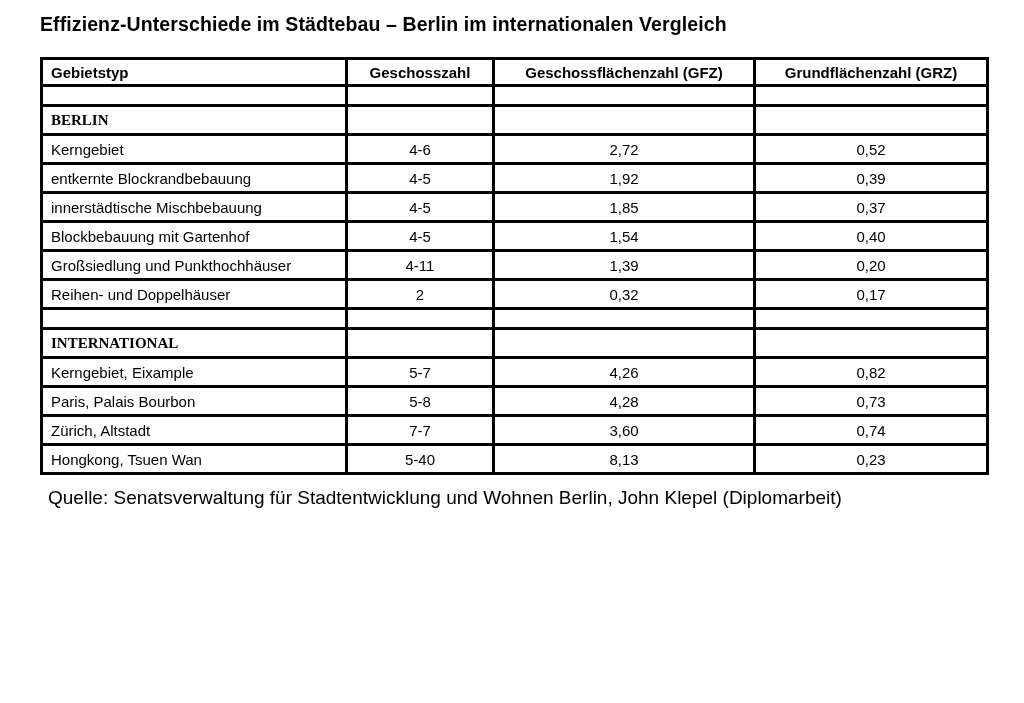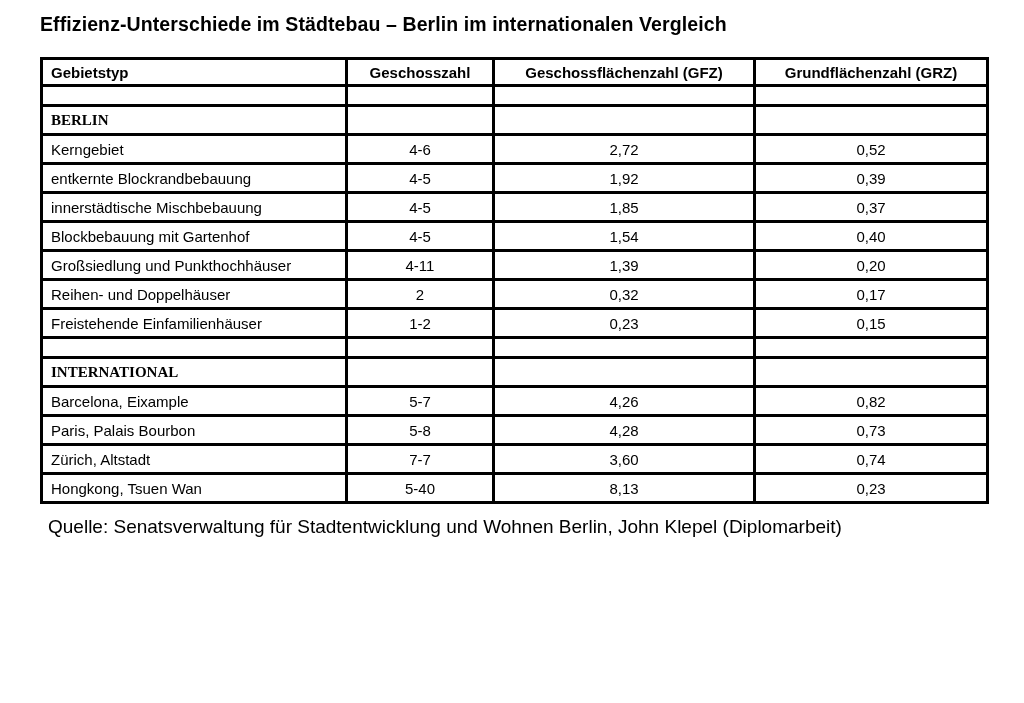--- a/index.html
+++ b/index.html
@@ -125,40 +125,34 @@
           <td class="num">4-11</td>
           <td class="num">1,39</td>
           <td class="num">0,20</td>
         </tr>
         <tr class="data-row">
           <td>Reihen- und Doppelhäuser</td>
           <td class="num">2</td>
           <td class="num">0,32</td>
           <td class="num">0,17</td>
         </tr>
-        <tr class="data-row">
-          <td>Freistehende Einfamilienhäuser</td>
-          <td class="num">1-2</td>
-          <td class="num">0,23</td>
-          <td class="num">0,15</td>
-        </tr>
         <tr class="spacer-row">
           <td></td>
           <td class="num"></td>
           <td class="num"></td>
           <td class="num"></td>
         </tr>
         <tr class="section-row">
           <td>INTERNATIONAL</td>
           <td class="num"></td>
           <td class="num"></td>
           <td class="num"></td>
         </tr>
         <tr class="data-row">
-          <td>Barcelona, Eixample</td>
+          <td>Kerngebiet, Eixample</td>
           <td class="num">5-7</td>
           <td class="num">4,26</td>
           <td class="num">0,82</td>
         </tr>
         <tr class="data-row">
           <td>Paris, Palais Bourbon</td>
           <td class="num">5-8</td>
           <td class="num">4,28</td>
           <td class="num">0,73</td>
         </tr>

